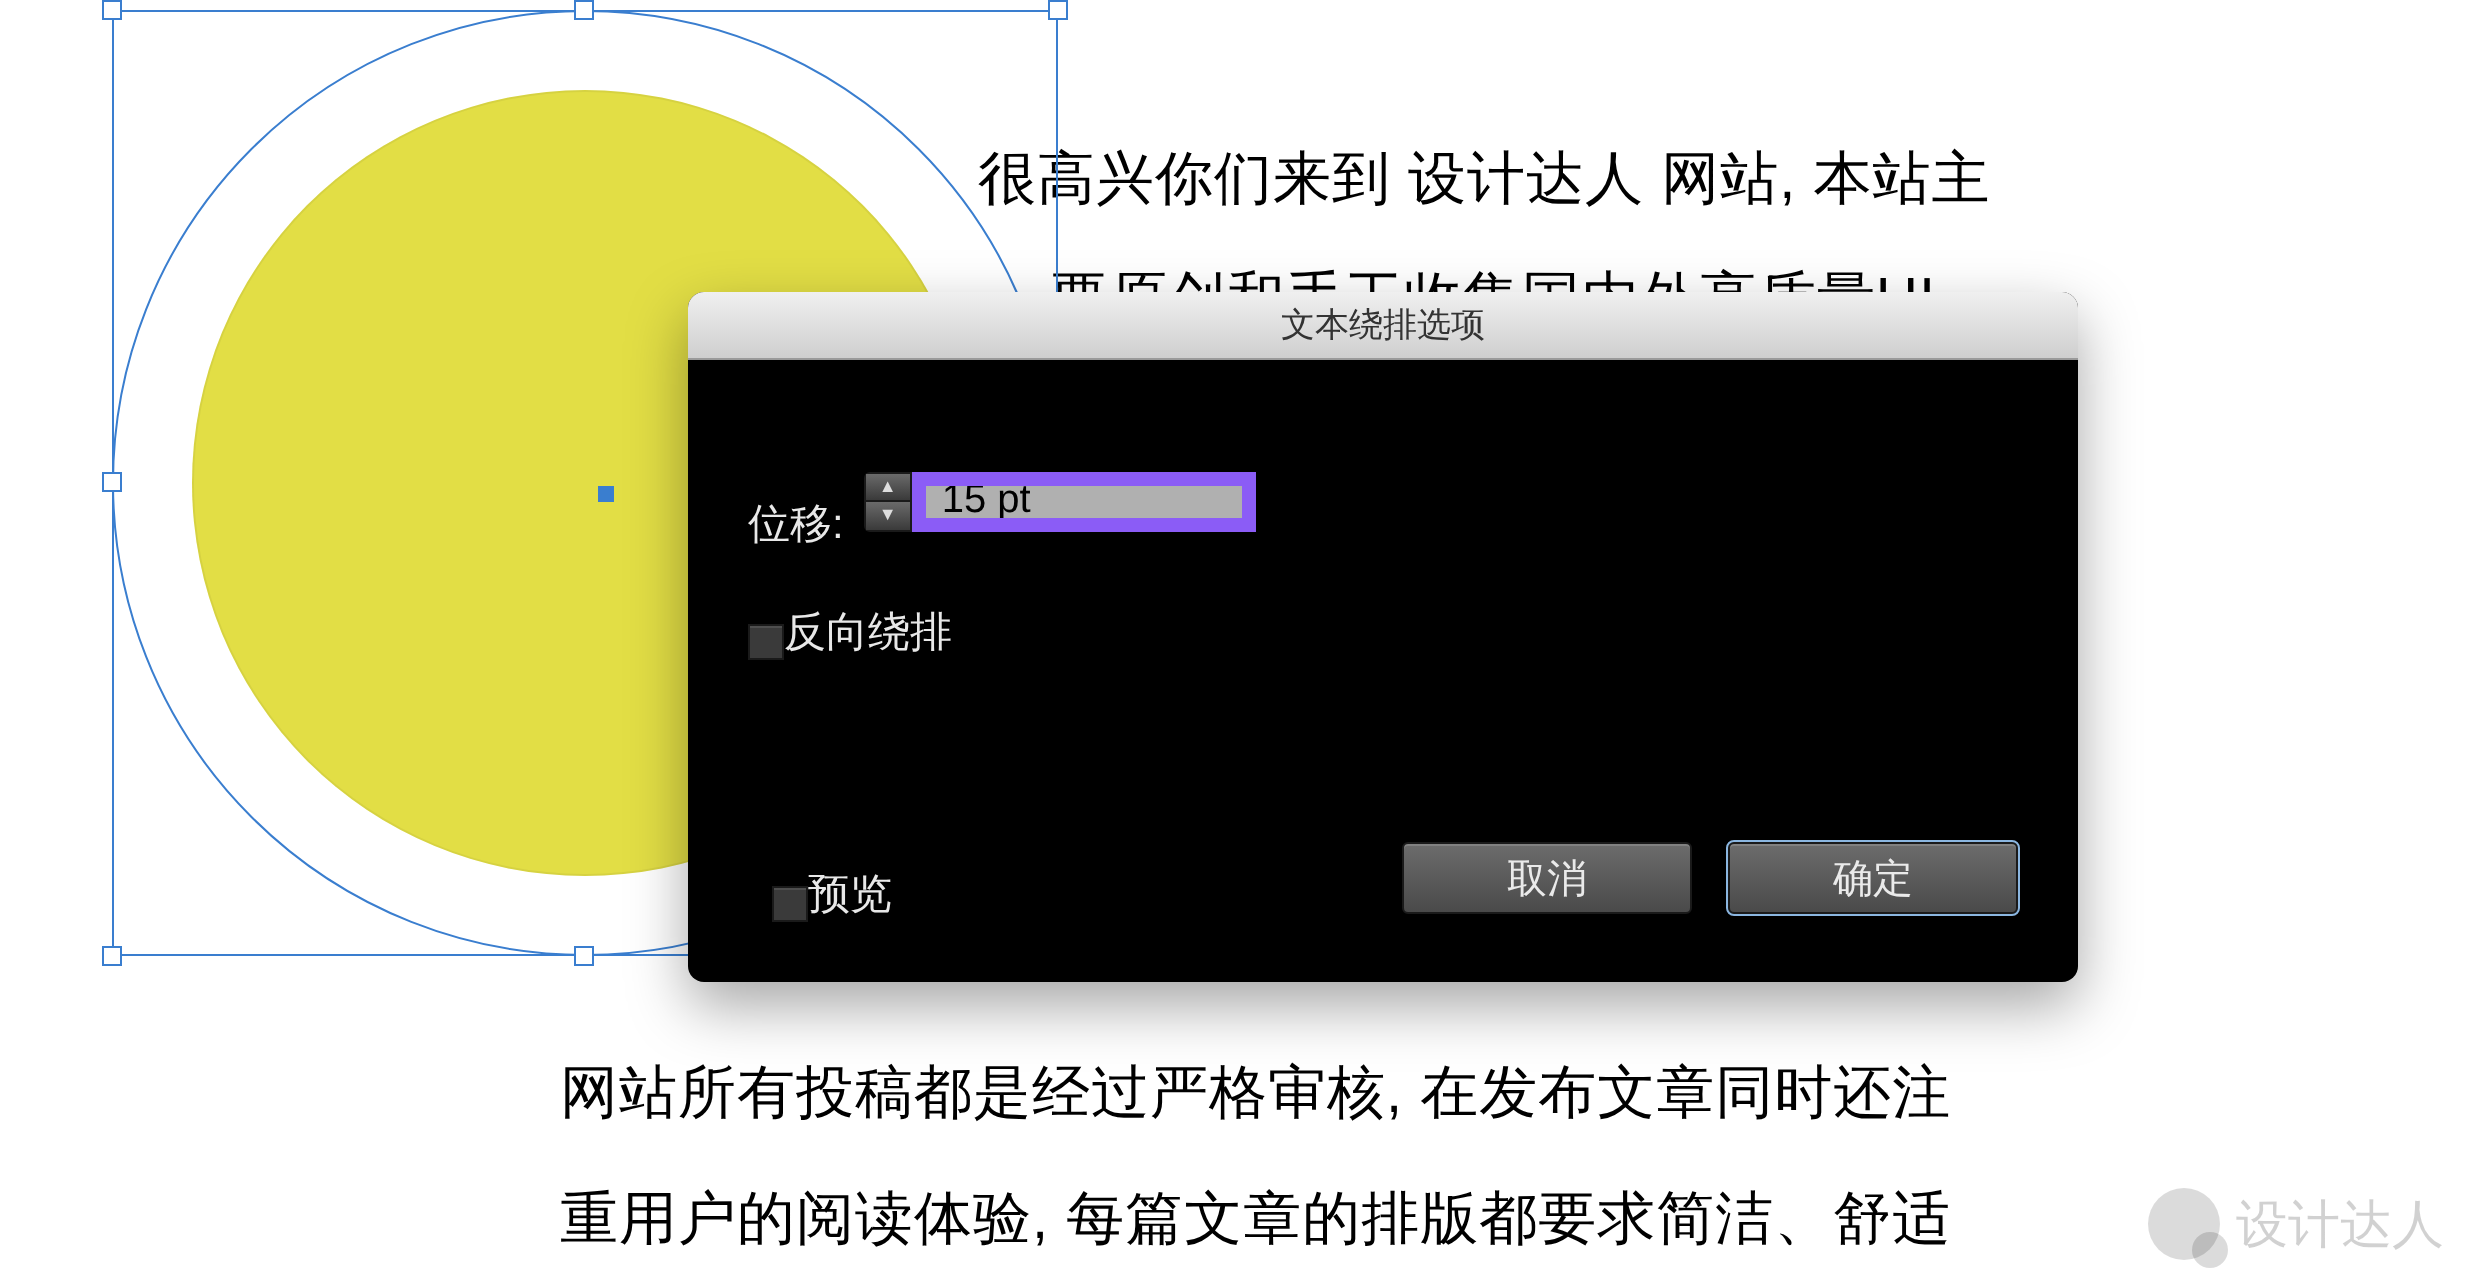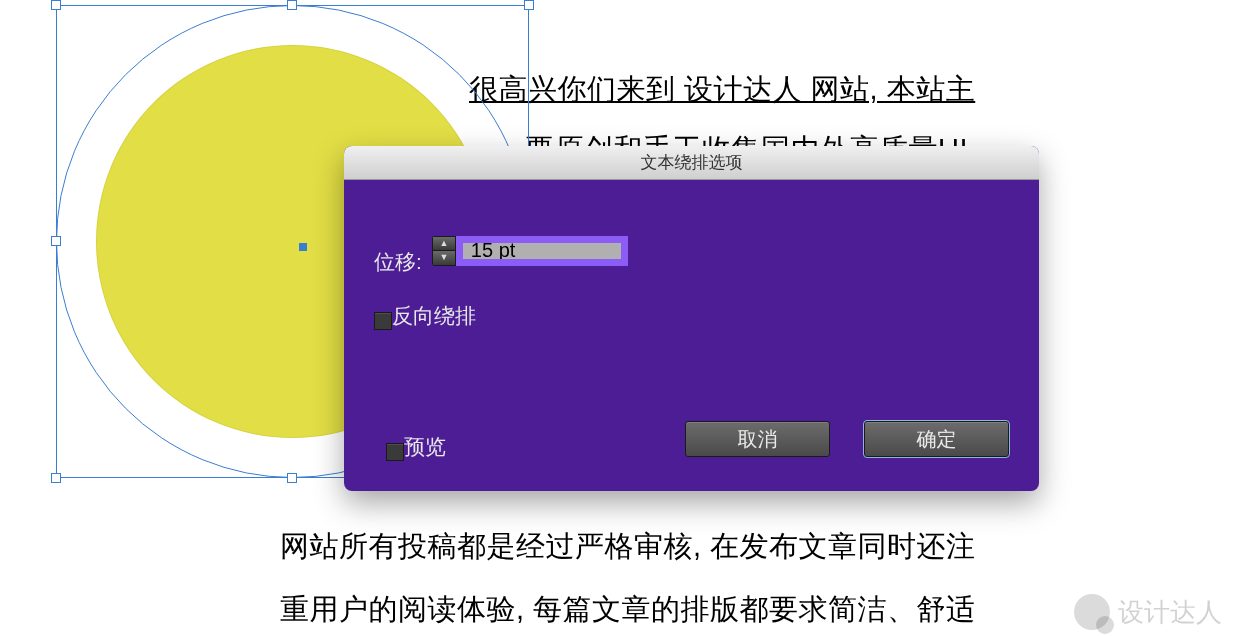--- a/index.html
+++ b/index.html
@@ -62,21 +62,21 @@
     left: 243px; top: 238px;
   }
 
   
   .dialog {
     position: absolute;
     left: 344px;
     top: 146px;
     width: 695px;
     height: 345px;
-    background: #4c1d95;
+    background: #000000;
     border-radius: 8px;
     box-shadow: 0 12px 30px rgba(0,0,0,0.35);
     overflow: hidden;
     display: flex;
     flex-direction: column;
   }
   .titlebar {
     height: 34px;
     background: linear-gradient(#f0f0f0, #cfcfcf);
     border-bottom: 1px solid #9a9a9a;
@@ -151,21 +151,21 @@
 
   .bottom-row {
     position: absolute;
     left: 30px; right: 30px; bottom: 30px;
     display: flex;
     align-items: center;
     justify-content: space-between;
   }
   .buttons {
     display: flex;
-    gap: 34px;
+    gap: 18px;
     padding-left: 15px;
   }
   .btn {
     width: 145px;
     height: 36px;
     background: linear-gradient(#6c6c6c,#4a4a4a);
     border: 1px solid #1a1a1a;
     border-radius: 3px;
     color: #eaeaea;
     font-size: 20px;
@@ -198,21 +198,21 @@
     content:"";
     position:absolute;
     right:-4px; bottom:-4px;
     width:18px;height:18px;border-radius:50%;
     background: rgba(0,0,0,0.14);
   }
 </style>
 </head>
 <body>
 
-<div class="body-text" style="left:469px; top:70px;text-decoration:underline;">很高兴你们来到 设计达人 网站, 本站主</div>
+<div class="body-text" style="left:489px; top:70px;">很高兴你们来到 设计达人 网站, 本站主</div>
 <div class="body-text" style="left:525px; top:130px;">要原创和手工收集国内外高质量UI</div>
 <div class="body-text" style="left:280px; top:527px;">网站所有投稿都是经过严格审核, 在发布文章同时还注</div>
 <div class="body-text" style="left:280px; top:590px;">重用户的阅读体验, 每篇文章的排版都要求简洁、舒适</div>
 
 <div class="artboard">
   <div class="inner-circle"></div>
   <div class="outer-circle"></div>
   <div class="bbox"></div>
 
   <div class="handle" style="left:-5px;top:-5px;"></div>

